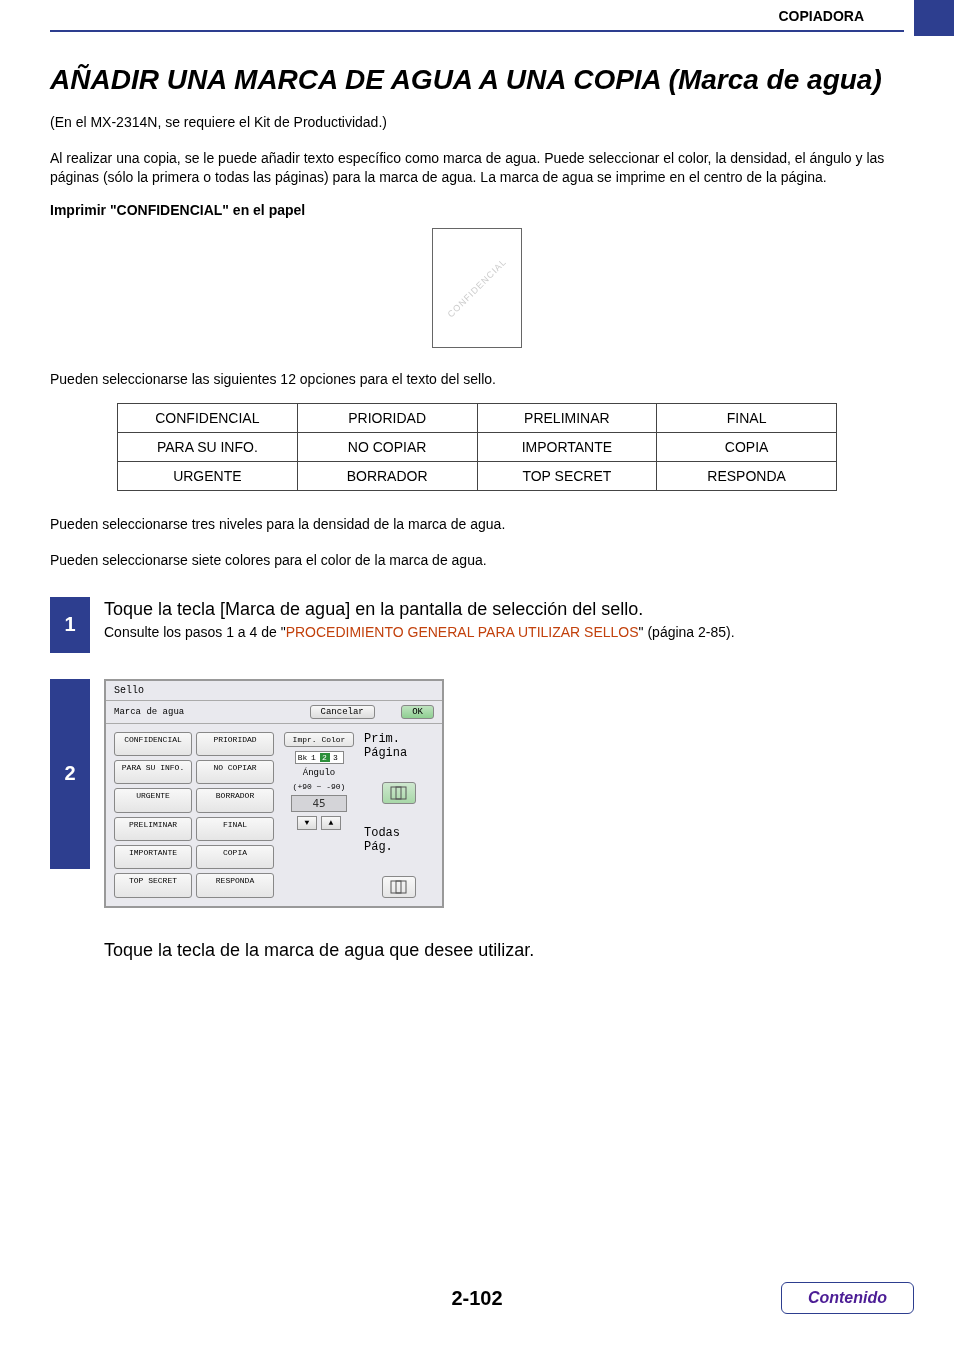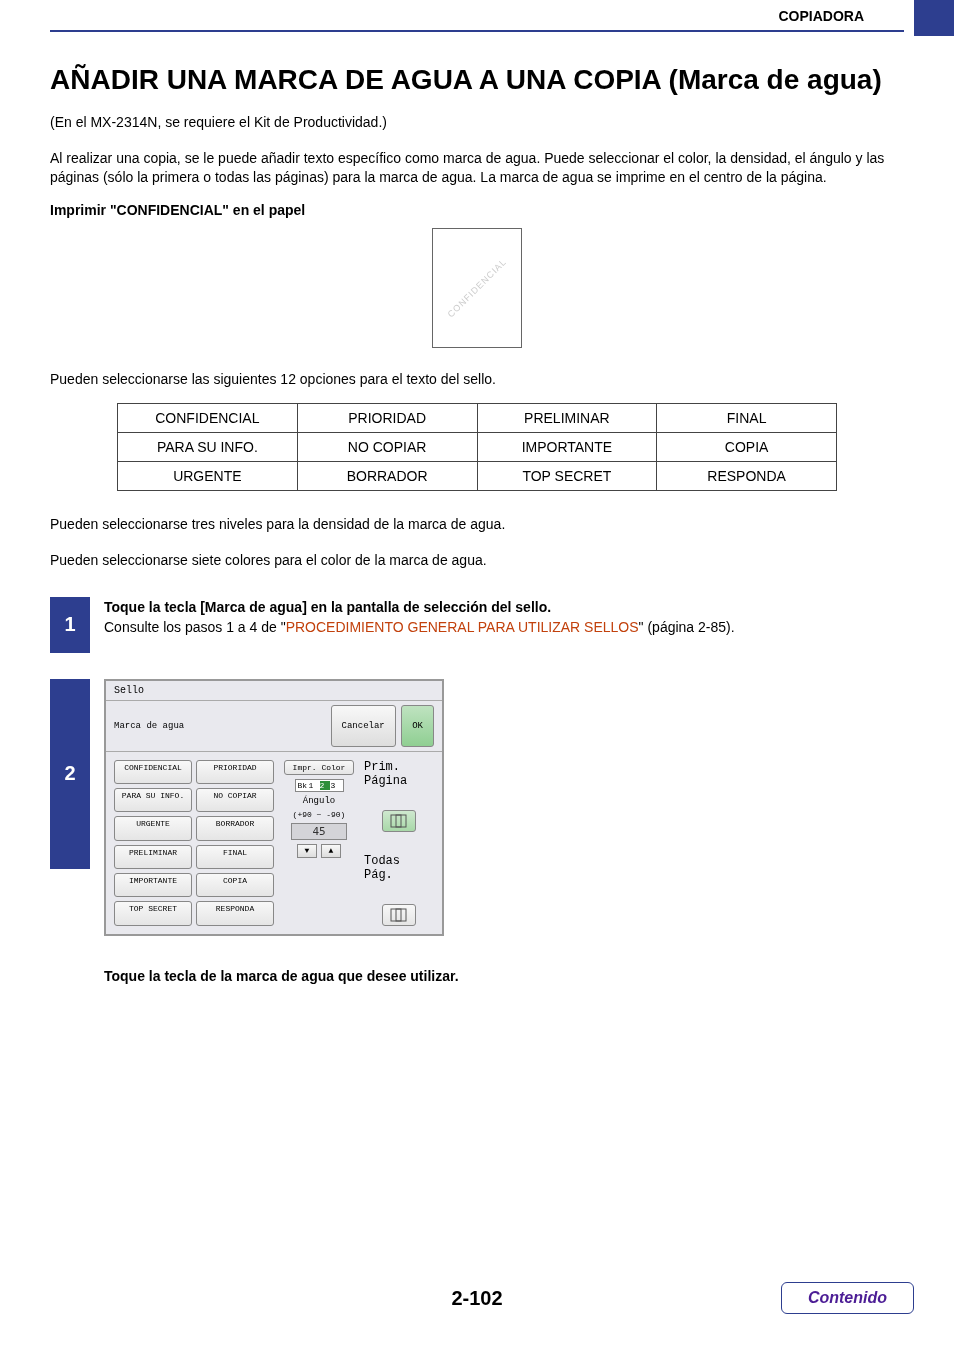--- a/index.html
+++ b/index.html
@@ -34,20 +34,21 @@
     top: 0;
     width: 40px;
     height: 36px;
     background: #2d3e8f;
   }
   h1.title {
     font-size: 28px;
     font-weight: bold;
     margin: 0 0 14px 0;
     line-height: 1.25;
+    font-style: italic;
   }
   p.body {
     font-size: 14px;
     line-height: 1.4;
     margin: 16px 0 14px 0;
   }
   p.sub-bold {
     font-size: 14px;
     font-weight: bold;
     margin: 14px 0 10px 0;
@@ -95,22 +96,22 @@
     display: flex;
     align-items: center;
     justify-content: center;
     margin-right: 14px;
     flex-shrink: 0;
   }
   .step-1 .step-num { height: 56px; }
   .step-2 .step-num { height: 190px; }
   .step-body { flex: 1; }
   .step-title {
-    font-size: 14px;
-    font-weight: bold;
+    font-size: 18px;
+    font-weight: normal;
     margin: 2px 0 4px 0;
   }
   .step-desc { font-size: 14px; }
   .link { color: #c2410c; }
   .step2-wrap {
     display: flex;
     gap: 30px;
     align-items: flex-start;
     flex-direction: column;
   }
@@ -131,23 +132,24 @@
     justify-content: space-between;
     align-items: center;
     border-bottom: 1px solid #aaa;
     padding: 4px 8px;
   }
   .btn {
     display: inline-block;
     border: 1px solid #888;
     border-radius: 3px;
     background: linear-gradient(#f8f8f8,#ddd);
-    padding: 15px 10px;
+    padding: 1px 10px;
     font-size: 9px;
     text-align: center;
+    margin-left: 21px;
   }
   .btn.ok { background: linear-gradient(#bfe3c0,#8fcf92); }
   .panel-body {
     display: flex;
     padding: 8px;
     gap: 10px;
   }
   .col-left {
     display: grid;
     grid-template-columns: 1fr 1fr;
@@ -171,21 +173,21 @@
     gap: 4px;
   }
   .density-row {
     display: flex;
     gap: 1px;
     align-items: center;
     border: 1px solid #888;
     background: #fff;
     padding: 1px 2px;
   }
-  .density-row span.seg { width: 10px; font-size:8px; }
+  .density-row span.seg { width: 10px; text-align:center; font-size:8px; }
   .density-row span.sel { background: #2d8f3a; color:#fff; }
   .angle-val {
     border: 1px solid #888;
     background: #d4d4d8;
     color: #333;
     padding: 1px 20px;
     font-size: 11px;
     font-family: monospace;
   }
   .arrows { display: flex; gap: 4px; }

